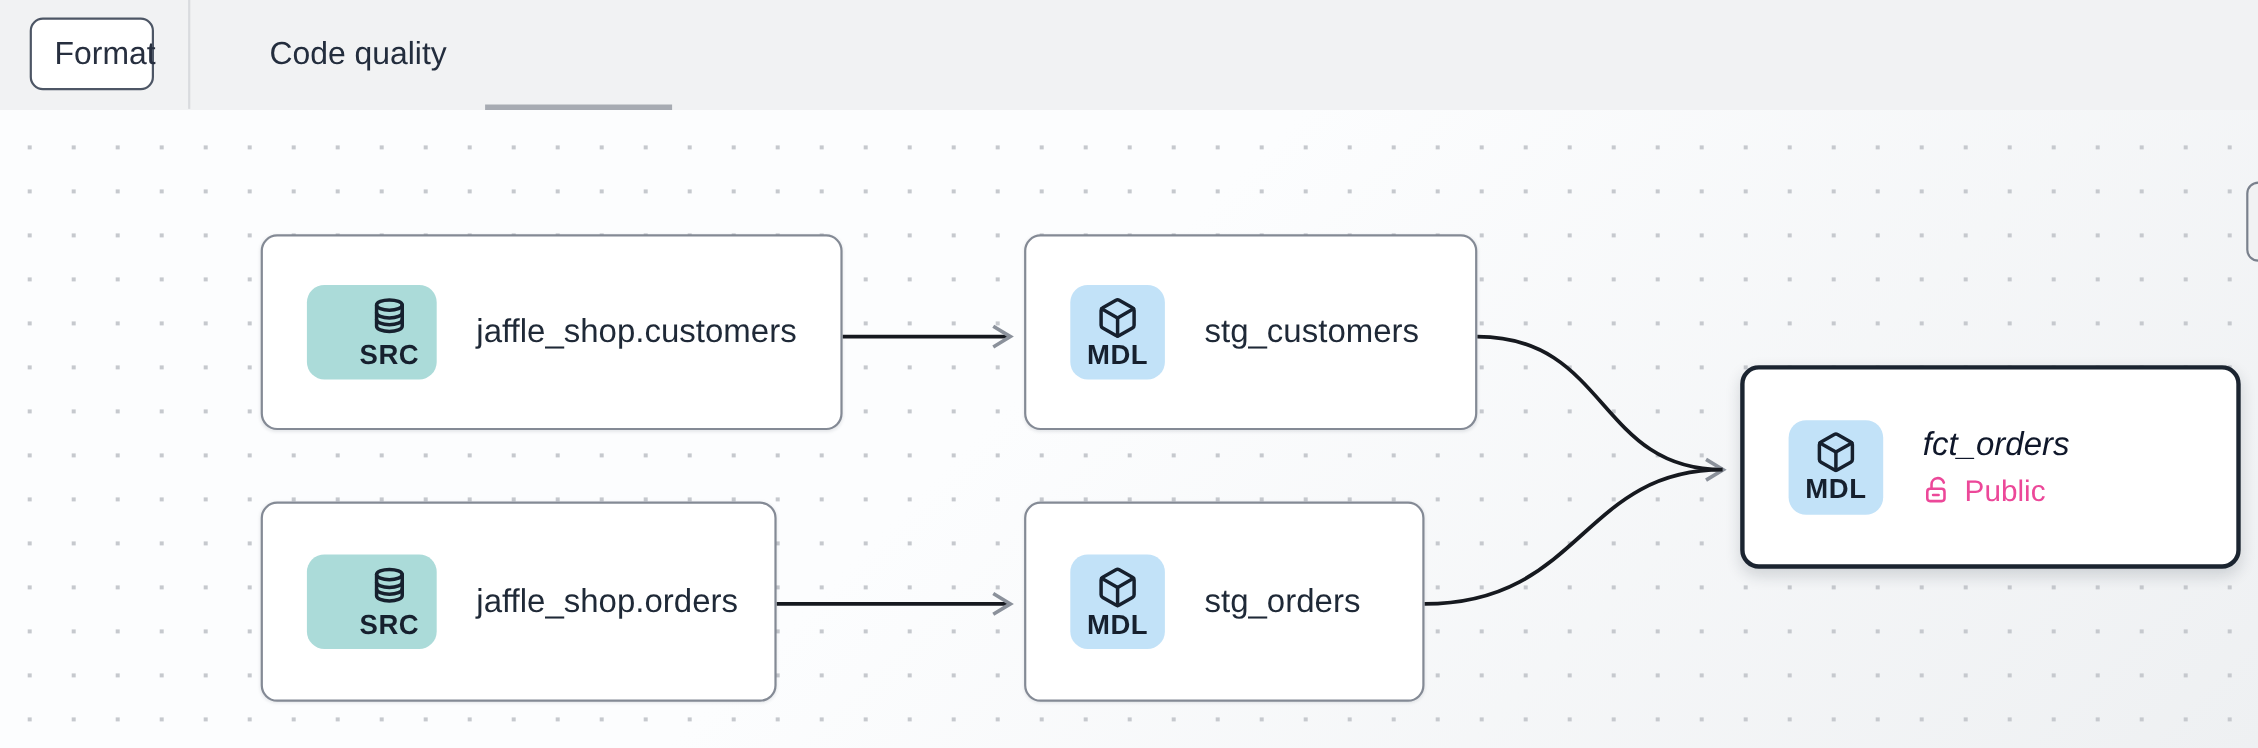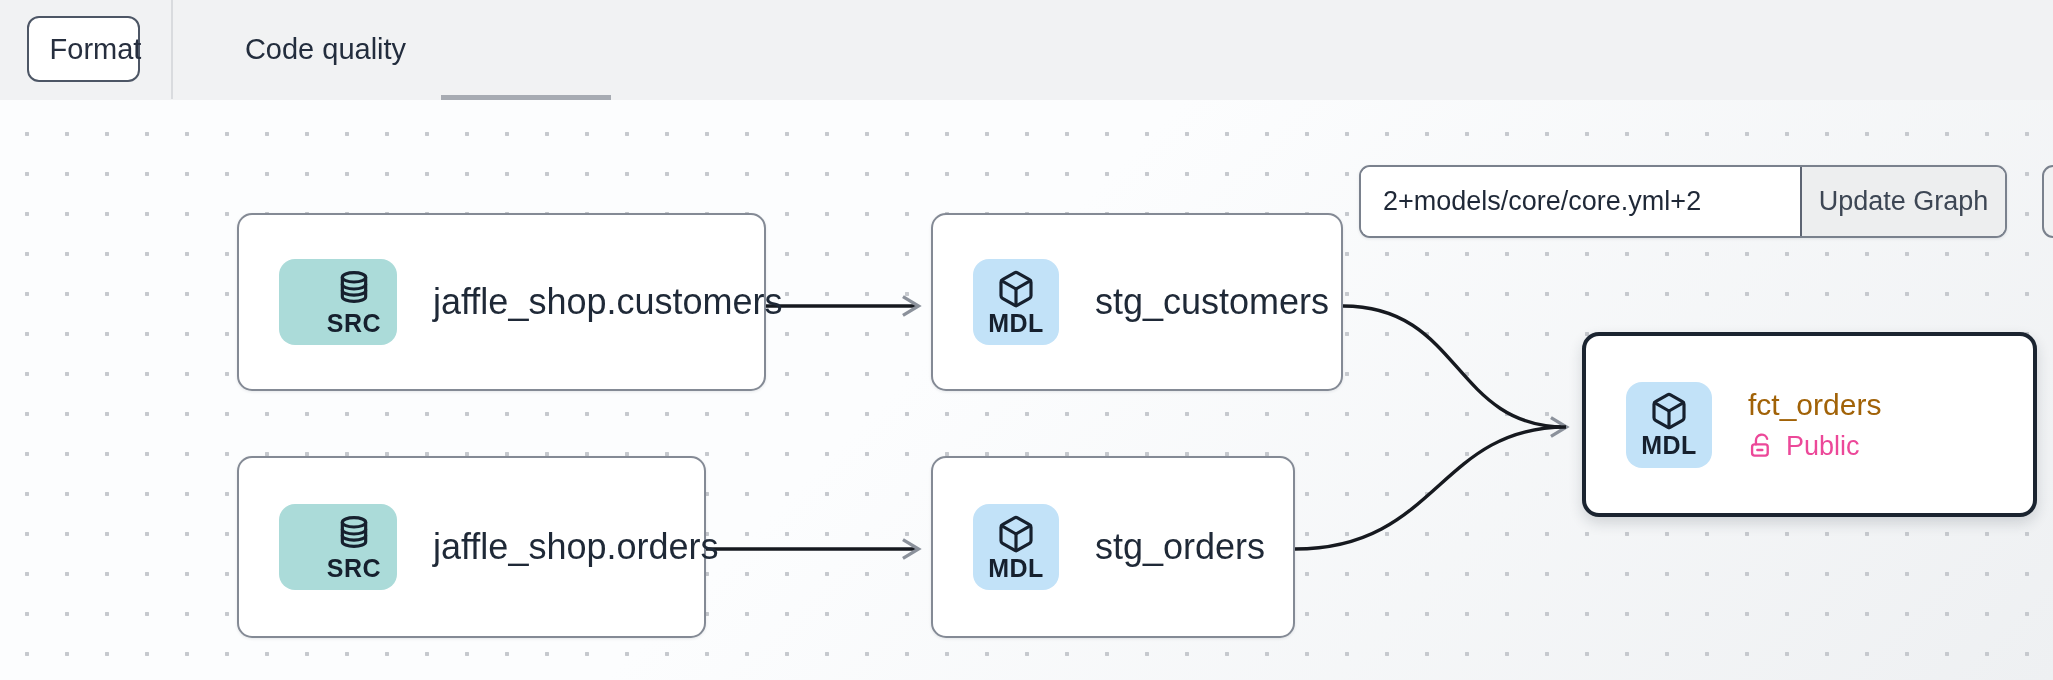--- a/index.html
+++ b/index.html
@@ -60,23 +60,23 @@
   }
   .badge{
     width:86px;height:86px;border-radius:16px;margin-left:40px;flex:0 0 auto;
     display:flex;flex-direction:column;align-items:center;justify-content:center;
     color:#16202e;
   }
   .badge-src{background:#abdbd9;padding-left:32px;}
   .badge-mdl{background:#c2e2f8;}
   .badge .glyph{width:42px;height:40px;display:block;}
   .badge .badge-label{font-size:25px;font-weight:600;letter-spacing:.5px;line-height:1;margin-top:2px;}
-  .node-label{font-size:36px;color:#1f2937;margin-left:36px;white-space:nowrap;}
+  .node-label{font-size:30px;color:#1f2937;margin-left:36px;white-space:nowrap;}
   .node-text-col{display:flex;flex-direction:column;margin-left:36px;gap:9px;}
-  .node-title{font-size:30px;color:#a16207;white-space:nowrap;}
+  .node-title{font-size:30px;color:#0f172a;white-space:nowrap;font-style:italic;}
   .access-row{display:flex;align-items:center;gap:10px;font-size:27px;color:#ec4899;}
   .access-row .lock{width:28px;height:28px;display:block;}
   
   .ctrl-group{
     position:absolute;left:1359px;top:65px;width:648px;height:73px;
     border:2px solid #7a818d;border-radius:11px;box-sizing:border-box;
     display:flex;overflow:hidden;background:#ffffff;
     box-shadow:0 1px 3px rgba(30,40,56,0.10);
   }
   .ctrl-input{
@@ -185,19 +185,15 @@
         <svg class="lock" viewBox="0 0 24 24" fill="none" stroke="currentColor" stroke-width="2" stroke-linecap="round" stroke-linejoin="round">
           <rect x="3.5" y="10.6" width="13.4" height="9.6" rx="2.2"></rect>
           <line x1="8" y1="15.4" x2="12.3" y2="15.4"></line>
           <path d="M6.8 10.6V7.2a4.9 4.9 0 0 1 9.6-1.4"></path>
         </svg>
         <span>Public</span>
       </span>
     </div>
   </div>
 
-  <div class="ctrl-group">
-    <input class="ctrl-input" type="text" value="2+models/core/core.yml+2" style="">
-    <button class="ctrl-btn">Update Graph</button>
-  </div>
   <div class="ctrl-sliver"></div>
 
 </div>
 
 </body></html>

